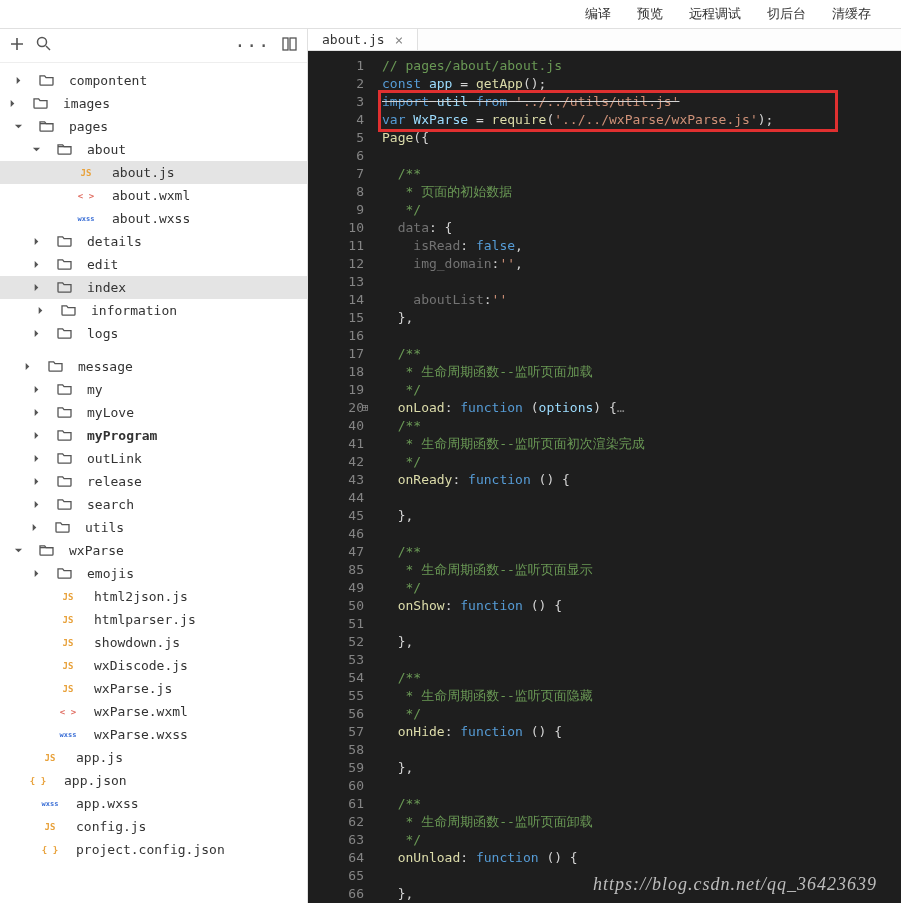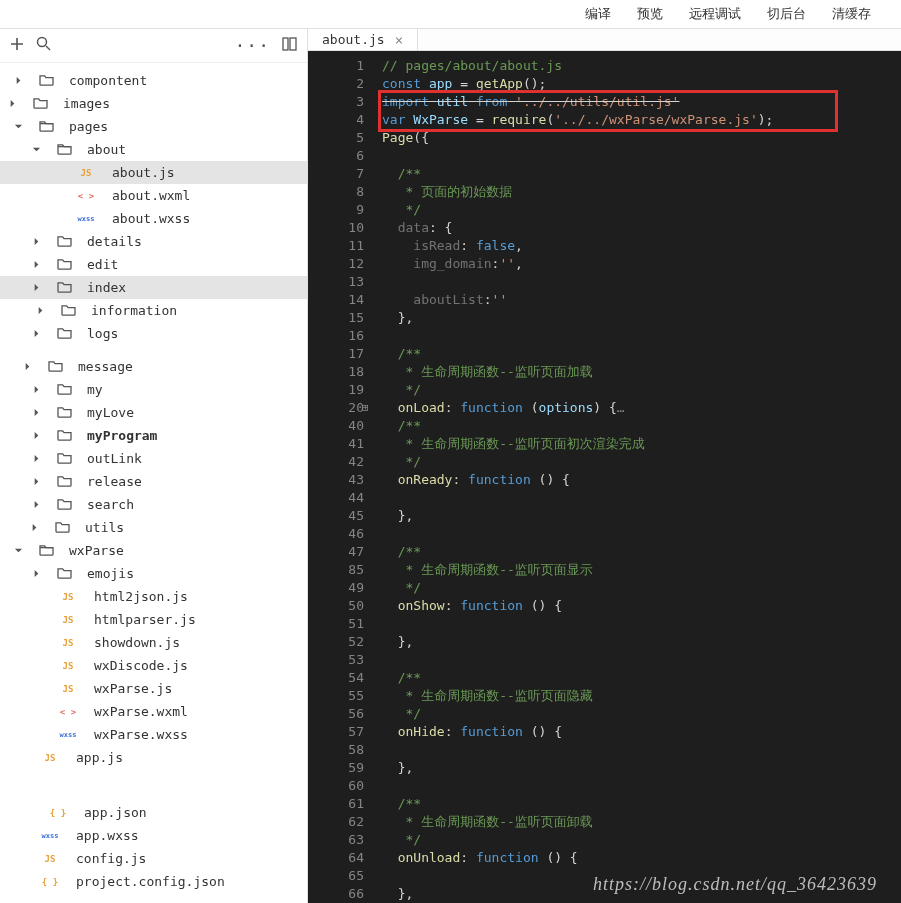--- a/index.html
+++ b/index.html
@@ -349,21 +349,21 @@
         <div class="tree-row" style="padding-left: 30px;">
           <span class="caret"></span>
           <span class="file-icon ic-wxss"></span>
           <span class="name">wxParse.wxss</span>
         </div>
         <div class="tree-row" style="padding-left: 12px;">
           <span class="caret"></span>
           <span class="file-icon ic-js">JS</span>
           <span class="name">app.js</span>
         </div>
-        <div class="tree-row" style="padding-left: 20px; margin-top: 32px;">
+        <div class="tree-row" style="padding-left: 0;">
           <span class="caret"></span>
           <span class="file-icon ic-json"></span>
           <span class="name">app.json</span>
         </div>
         <div class="tree-row" style="padding-left: 12px;">
           <span class="caret"></span>
           <span class="file-icon ic-wxss"></span>
           <span class="name">app.wxss</span>
         </div>
         <div class="tree-row" style="padding-left: 12px;">

